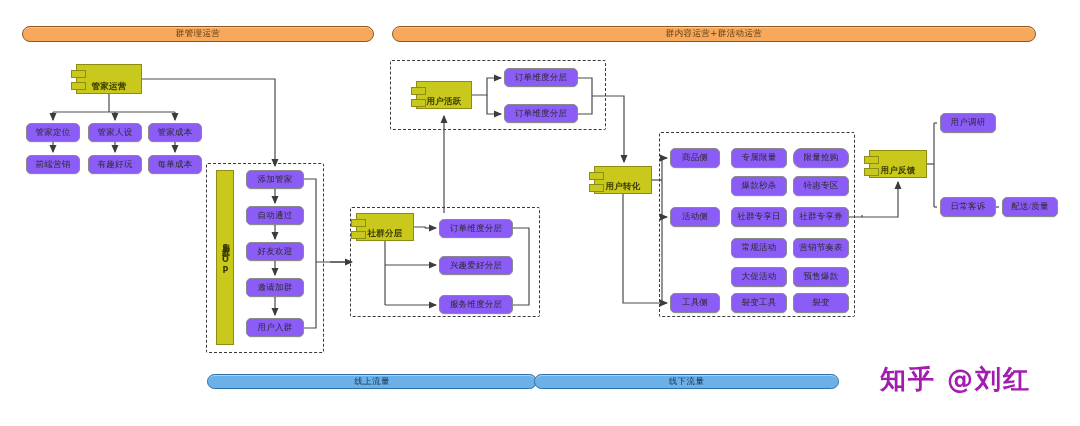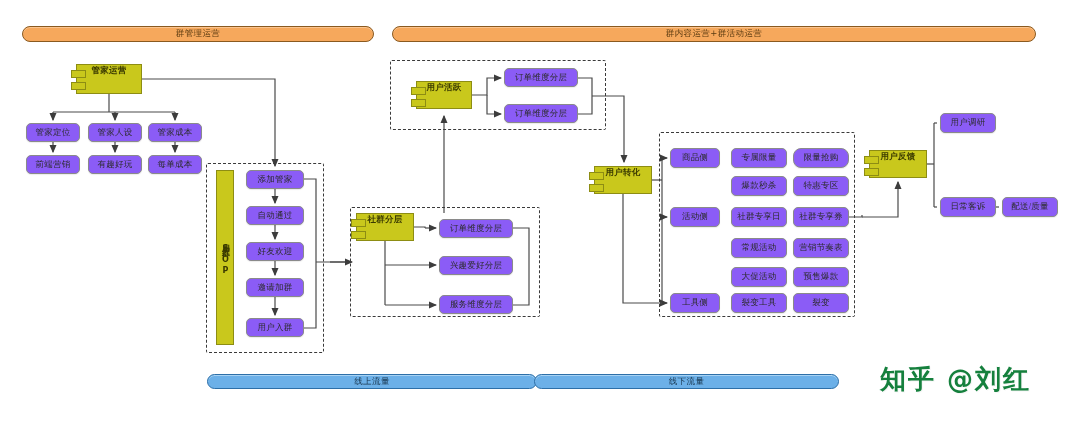--- a/index.html
+++ b/index.html
@@ -52,21 +52,21 @@
     letter-spacing:.2px;
     box-shadow:0 1px 1px rgba(0,0,0,.08);
     font-family:Liberation Serif, serif;
   }
 
   
   .comp{
     position:absolute;box-sizing:border-box;
     background:#c9c81c;
     border:1.1px solid #8d8d13;
-    display:flex;align-items:flex-start;justify-content:center;
+    display:flex;align-items:flex-end;justify-content:center;
     font-size:8.5px;font-weight:bold;color:#3a3a00;
     letter-spacing:.3px;
   }
   .comp .tab{
     position:absolute;left:-6px;width:13px;height:6px;
     background:#c9c81c;border:1.1px solid #8d8d13;
   }
   .comp .tab.t1{top:5px;}
   .comp .tab.t2{top:17px;}
 
@@ -82,21 +82,21 @@
     text-orientation:upright;
     font-size:8px;font-weight:bold;color:#3a3a00;
     letter-spacing:1.6px;
     line-height:1;
   }
 
   
   .watermark{
     position:absolute;
     font-size:26px;font-weight:bold;
-    color:#15803d;
+    color:#a21caf;
     letter-spacing:2px;
     user-select:none;
     text-shadow:1px 1px 0 #f6f6f6;
   }
 </style>
 </head>
 <body>
 
 <div id="stage">
 

